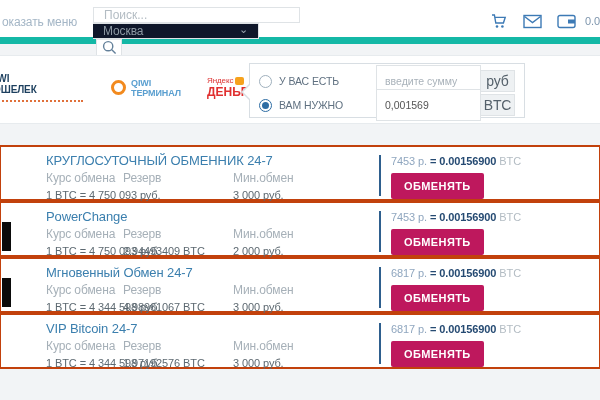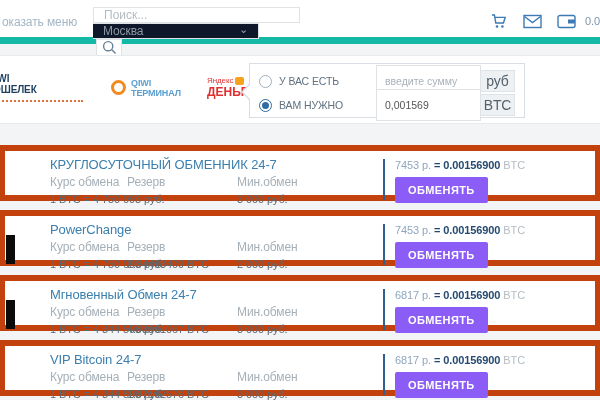--- a/index.html
+++ b/index.html
@@ -59,34 +59,34 @@
   .radio.checked::after { content:""; position:absolute; left:2px; top:2px; width:7px; height:7px;
     border-radius:50%; background:#2e6da4; }
   .conv-label { font-size:10.5px; color:#5f7080; margin-left:7px; cursor:pointer; }
   .conv-input { margin-left:auto; width:105px; height:32px; border:1px solid #dfe3e6;
     font-size:10.5px; color:#555; padding:0 8px; outline:none; font-family:inherit; }
   .conv-input::placeholder { color:#a9b2ba; }
   .conv-cur { width:34px; height:22px; background:#eef1f3; border:1px solid #dfe3e6; border-left:none;
     display:flex; align-items:center; justify-content:center; font-size:14px; color:#55616b; }
   
   .list { position:absolute; top:145px; left:-1px; width:602px; }
-  .card { position:relative; height:56px; background:#fff; border:6px solid #c2410c; margin-bottom:9px; }
+  .card { position:relative; height:56px; background:#fff; border:2px solid #c2410c; }
   .stub { position:absolute; left:1px; top:19px; width:9px; height:29px; background:#0b0b0b; }
   .title { position:absolute; left:45px; top:6px; font-size:13px; color:#3b7fae; cursor:pointer;
     text-decoration:none; }
   .col { position:absolute; top:24px; }
   .col .lab { font-size:12px; color:#a6b0b8; margin-bottom:4px; }
   .col .val { font-size:11px; color:#5d6971; }
   .c1 { left:45px; } .c2 { left:122px; } .c3 { left:232px; }
   .vline { position:absolute; left:378px; top:8px; height:41px; width:2px; background:#2e5f8e; }
   .price { position:absolute; left:390px; top:8px; font-size:11px; white-space:nowrap; }
   .price .rub { color:#8fa6bf; }
   .price .strong { color:#254a72; font-weight:bold; }
   .price .cur { color:#b3bcc3; }
-  .exchange-btn { position:absolute; left:390px; top:26px; background:#8b5cf6; color:#fff;
+  .exchange-btn { position:absolute; left:390px; top:26px; background:#be185d; color:#fff;
     border:none; font-family:inherit; font-size:11px; font-weight:bold; letter-spacing:0.4px;
     padding:7px 13px; border-radius:2px; cursor:pointer; }
   svg { display:block; }
 </style>
 </head>
 <body>
 
 <div class="topbar">
   <span class="menu-label">оказать меню</span>
   <div class="search-group">

